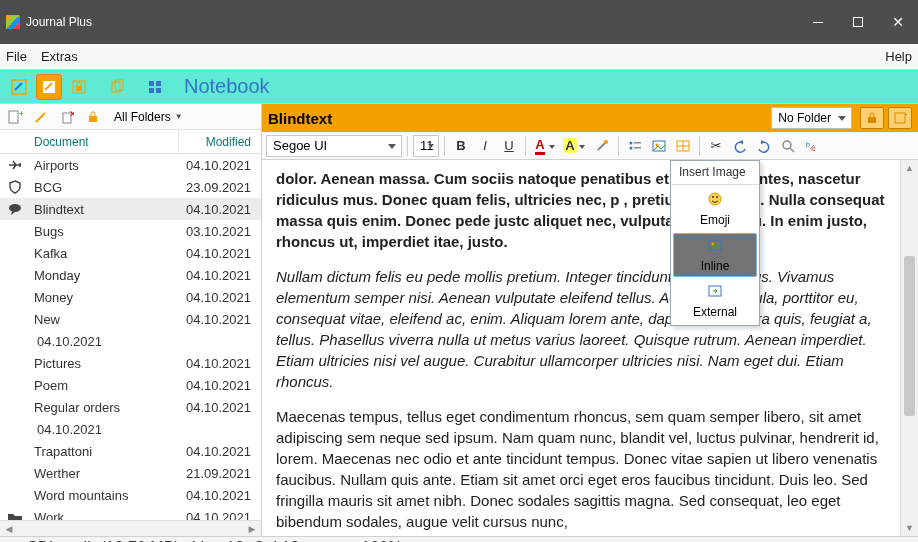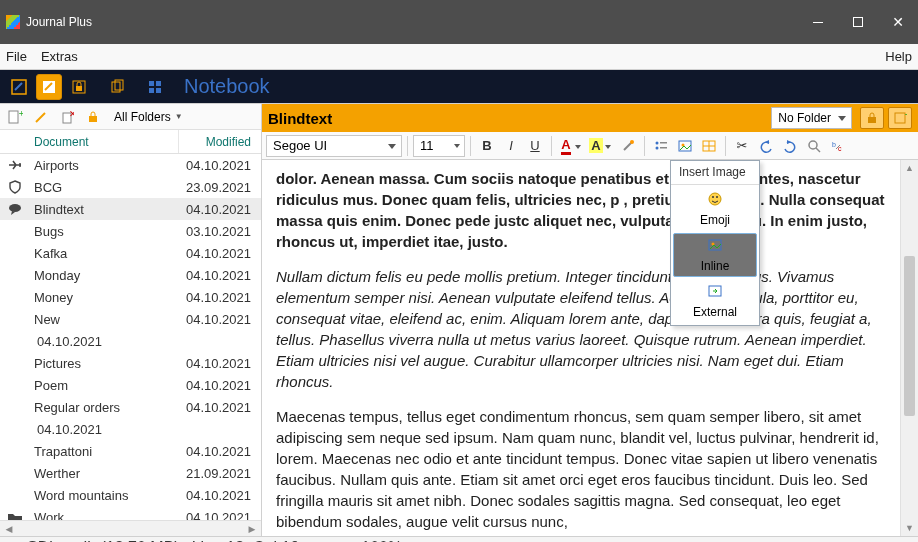--- a/index.html
+++ b/index.html
@@ -9,21 +9,21 @@
   .titlebar .title { flex:1; font-size:12px; }
   .winbtns { display:flex; height:100%; }
   .winbtn { width:40px; display:flex; align-items:center; justify-content:center; color:#fff; }
   .minline { width:10px; height:1px; background:#fff; }
   .maxbox { width:10px; height:10px; border:1px solid #fff; }
   .xshape { font-size:14px; line-height:1; }
   .menubar { height:26px; border-bottom:1px solid #d0d0d0; display:flex; align-items:center; padding:0 6px; background:#f8f8f8; }
   .menuleft { display:flex; gap:14px; }
   .menuright { margin-left:auto; }
   .menuitem { font-size:13px; color:#222; cursor:default; }
-  .appbar { height:34px; border-bottom:1px solid #d0d0d0; display:flex; align-items:center; padding:0 6px; background:#0f172a; gap:6px; }
+  .appbar { height:34px; border-bottom:1px solid #d0d0d0; display:flex; align-items:center; padding:0 6px; background:#5eead4; gap:6px; }
   .tbtn { width:26px; height:26px; border:1px solid transparent; border-radius:3px; display:flex; align-items:center; justify-content:center; }
   .pair { display:flex; gap:4px; }
   .notebook-label { color:#3a72c8; font-size:20px; margin-left:10px; }
   .body { display:flex; height:calc(542px - 28px - 26px - 34px - 22px); }
   .sidebar { width:262px; border-right:1px solid #d0d0d0; display:flex; flex-direction:column; background:#fff; }
   .side-toolbar { height:26px; border-bottom:1px solid #e0e0e0; display:flex; align-items:center; padding:0 4px; gap:4px; background:#fafafa; }
   .sbtn { width:22px; height:20px; display:flex; align-items:center; justify-content:center; }
   .folder-dd { margin-left:6px; font-size:12px; display:flex; align-items:center; gap:4px; cursor:default; }
   .list-head { height:24px; display:flex; border-bottom:1px solid #e0e0e0; font-size:12px; color:#0f766e; }
   .list-head .col-icon{ width:30px; }
@@ -39,21 +39,21 @@
   .sarrow { width:14px; height:12px; color:#888; font-size:9px; display:flex; align-items:center; justify-content:center; }
   .main { flex:1; display:flex; flex-direction:column; }
   .titlerow { height:28px; background:#f4a100; color:#000; display:flex; align-items:center; padding:0 6px; }
   .doctitle { font-size:15px; font-weight:bold; flex:1; }
   .folder-select { background:#fff; border:1px solid #bbb; height:22px; font-size:12px; padding:0 20px 0 6px; display:flex; align-items:center; position:relative; margin-right:4px; }
   .folder-select:after { content:""; position:absolute; right:5px; top:8px; border-left:4px solid transparent; border-right:4px solid transparent; border-top:5px solid #555; }
   .title-icon { width:24px; height:22px; border:1px solid #c87e00; background:#ffcf70; margin-left:4px; display:flex; align-items:center; justify-content:center; border-radius:2px; }
   .format-bar { height:28px; border-bottom:1px solid #d0d0d0; display:flex; align-items:center; padding:0 4px; gap:2px; background:#fafafa; }
   .font-select { width:136px; height:22px; border:1px solid #c8c8c8; background:#fff; padding:0 18px 0 6px; font-size:13px; display:flex; align-items:center; position:relative; }
   .font-select:after{content:""; position:absolute; right:5px; top:8px; border-left:4px solid transparent; border-right:4px solid transparent; border-top:5px solid #555;}
-  .size-select { width:52px; height:22px; border:1px solid #c8c8c8; background:#fff; padding:0 14px 0 6px; font-size:13px; display:flex; align-items:center; position:relative; }
+  .size-select { width:26px; height:22px; border:1px solid #c8c8c8; background:#fff; padding:0 14px 0 6px; font-size:13px; display:flex; align-items:center; position:relative; }
   .size-select:after{content:""; position:absolute; right:4px; top:8px; border-left:3px solid transparent; border-right:3px solid transparent; border-top:4px solid #555;}
   .vsep-sm { width:1px; height:20px; background:#d0d0d0; margin:0 3px; }
   .fbtn { width:22px; height:22px; display:flex; align-items:center; justify-content:center; font-size:13px; color:#333; border:1px solid transparent; border-radius:2px;}
   .fbtn.dd { width:28px; position:relative; padding-right:10px;}
   .fbtn.dd:after{content:""; position:absolute; right:3px; top:9px; border-left:3px solid transparent; border-right:3px solid transparent; border-top:4px solid #555;}
   .editor-wrap { flex:1; position:relative; overflow:hidden; }
   .editor { position:absolute; inset:0 18px 0 0; padding:8px 14px; font-size:15px; color:#222; line-height:1.4; overflow:hidden; }
   .editor p { margin-bottom:14px; }
   .editor .bold { font-weight:bold; }
   .editor .italic { font-style:italic; }

